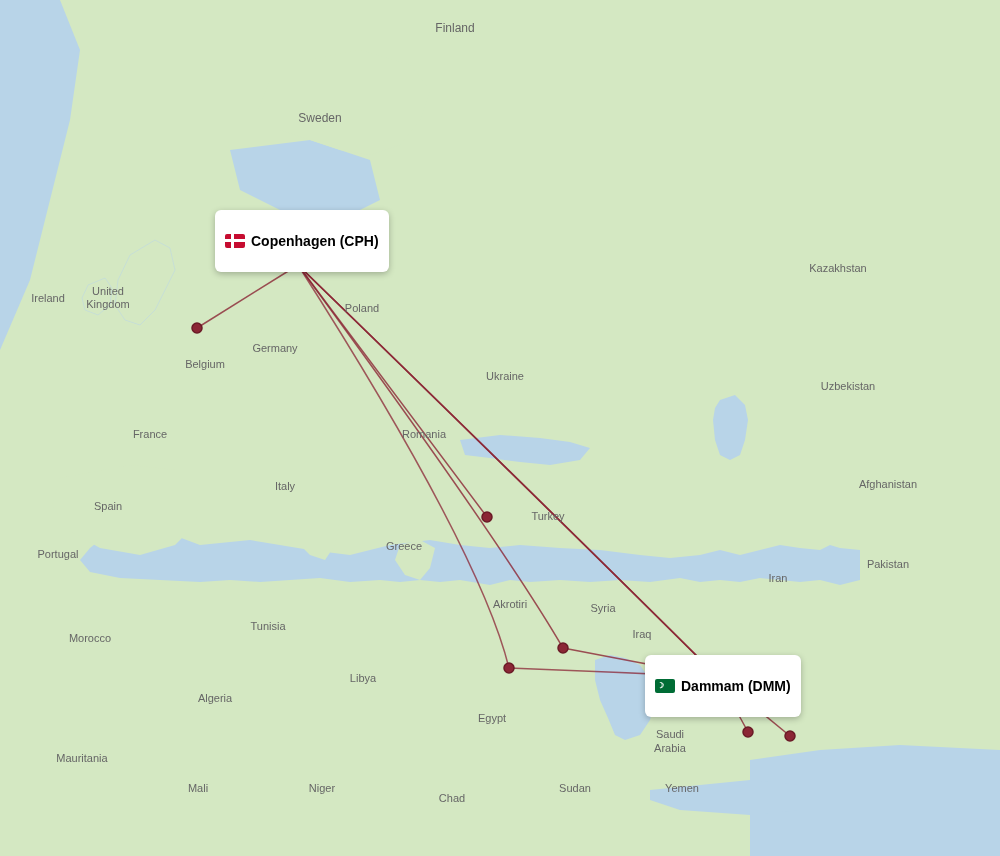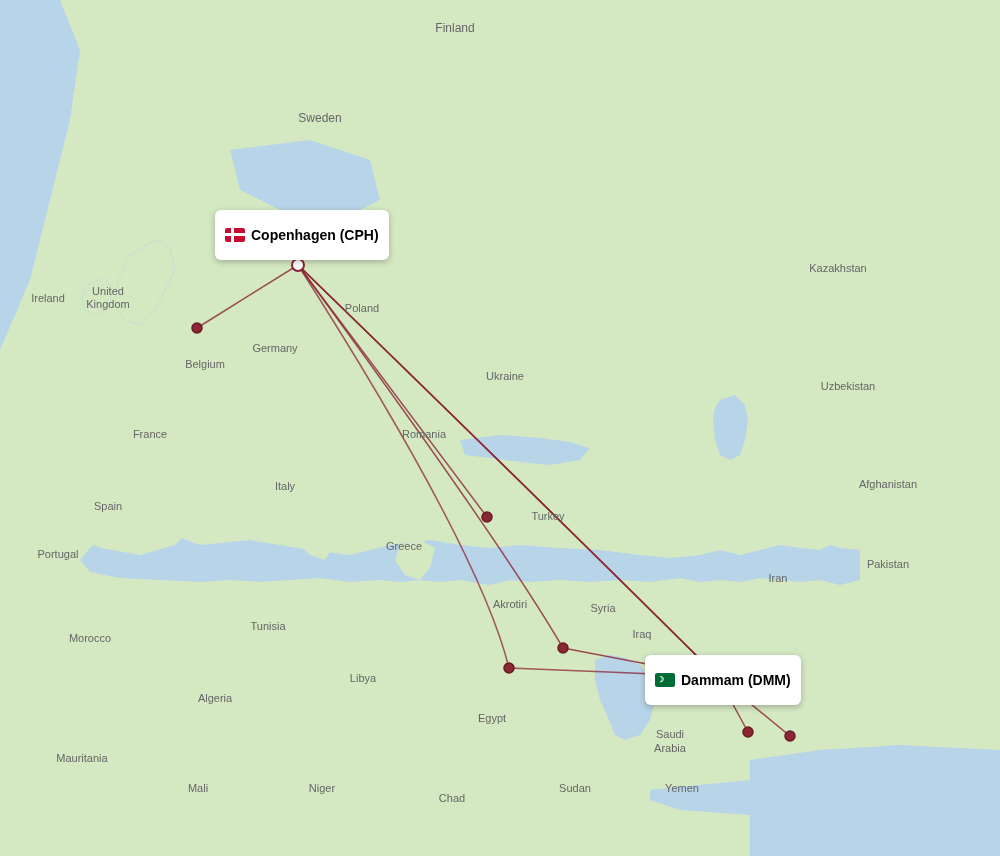--- a/index.html
+++ b/index.html
@@ -13,21 +13,21 @@
     .map-svg {
       width: 100%;
       height: 100%;
       position: absolute;
       top: 0; left: 0;
     }
     .label-box {
       position: absolute;
       background: white;
       border-radius: 6px;
-      padding: 17px 10px;
+      padding: 23px 10px;
       display: flex;
       align-items: center;
       gap: 6px;
       box-shadow: 0 2px 6px rgba(0,0,0,0.25);
       font-size: 14px;
       font-weight: 600;
       white-space: nowrap;
       z-index: 10;
     }
     .flag {

